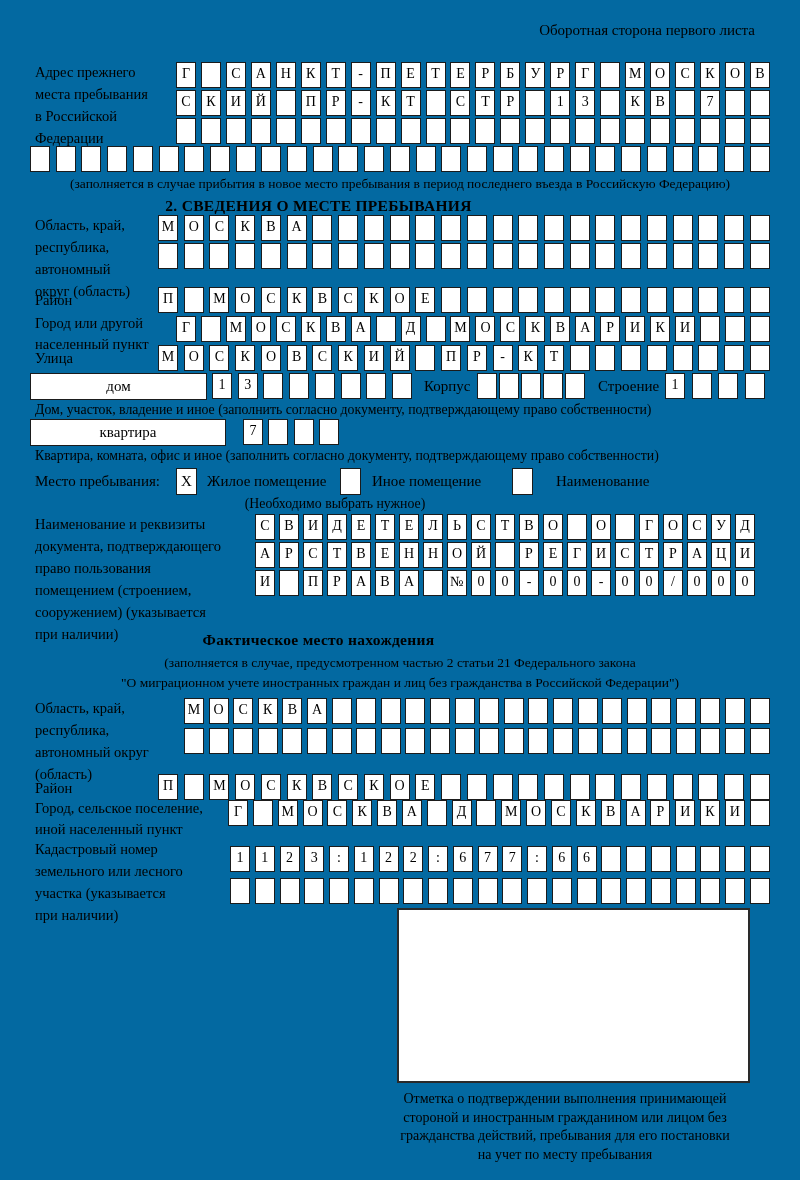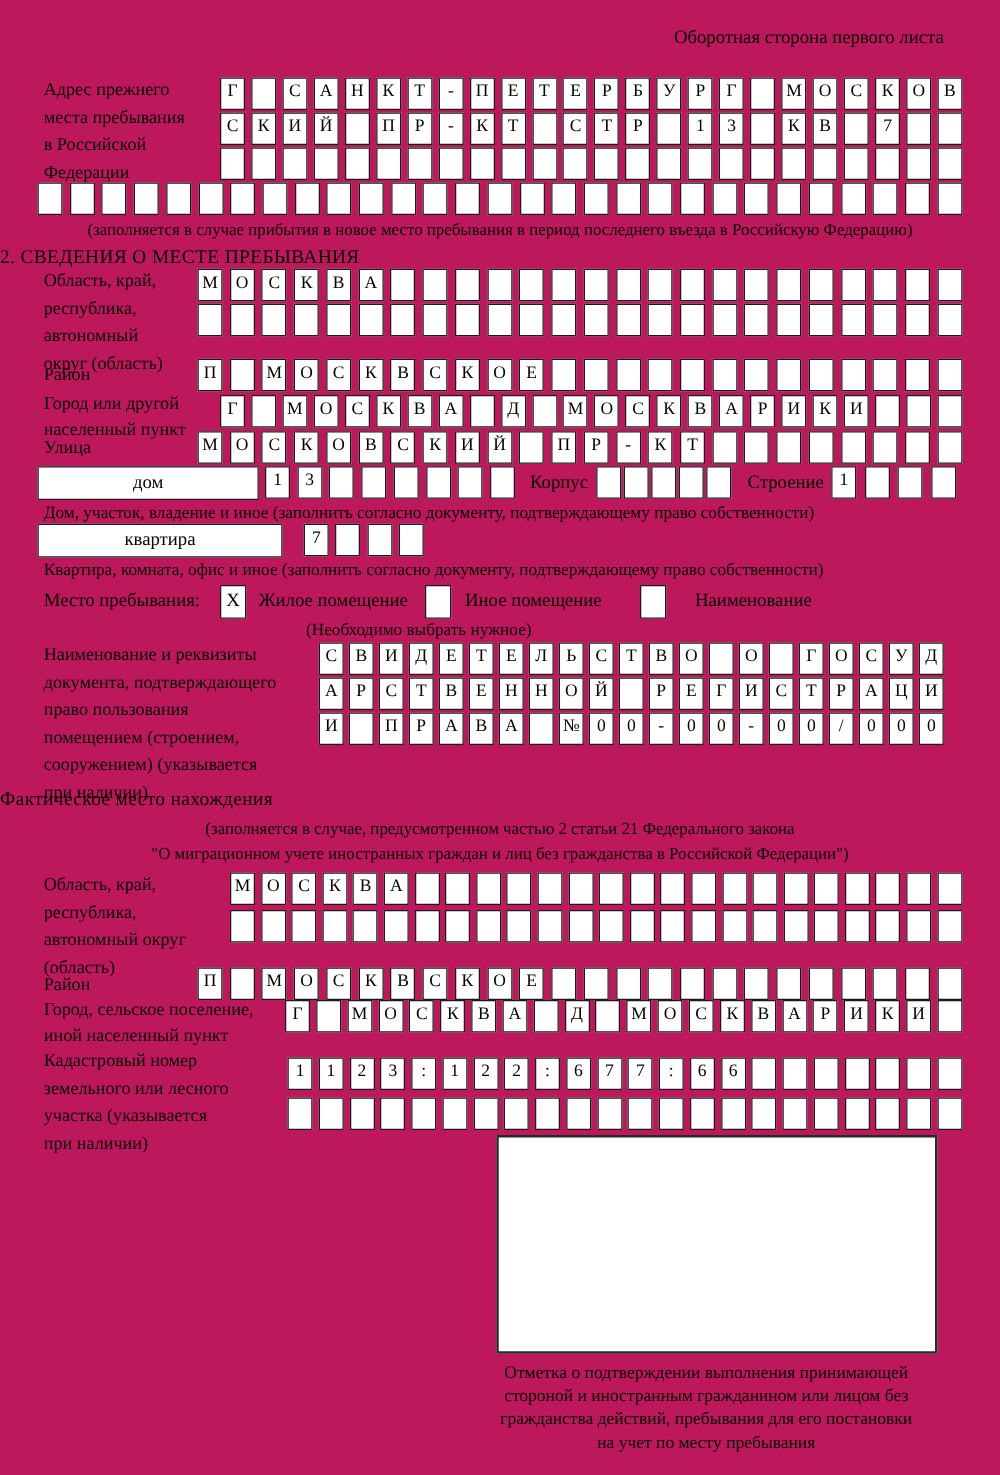--- a/index.html
+++ b/index.html
@@ -1,31 +1,31 @@
 <!DOCTYPE html>
 <html><head>
 <meta charset="utf-8">
 <style>
   html,body { margin:0; padding:0; background:#e8e8e8; }
   .page {
     position:relative;
     width:800px; height:1180px;
     margin:0 auto;
-    background:#be185d;
+    background:#0369a1;
     color:#000;
     font-family:"Liberation Serif", serif;
     overflow:hidden;
   }
   .abs { position:absolute; }
   .note { font-size:15px; text-align:right; }
   .lbl { font-size:14.5px; line-height:22px; }
   .lbl-tight { font-size:14.5px; line-height:21px; }
   .cap { font-size:13.5px; text-align:center; width:800px; left:0; }
   .cap-left { font-size:13.8px; }
-  .hdr { font-size:15.5px; font-weight:normal; text-align:left; width:637px; left:0; letter-spacing:0.3px; }
+  .hdr { font-size:15.5px; font-weight:bold; text-align:center; width:637px; left:0; letter-spacing:0.3px; }
   .boxrow { display:flex; justify-content:space-between; height:26px; }
   .box {
     flex:0 0 auto;
     width:20px; height:26px;
     border:1.6px solid #1b1b1b;
     box-sizing:border-box;
     font-size:14px; line-height:22px;
     text-align:center;
     background:#fff;
   }

